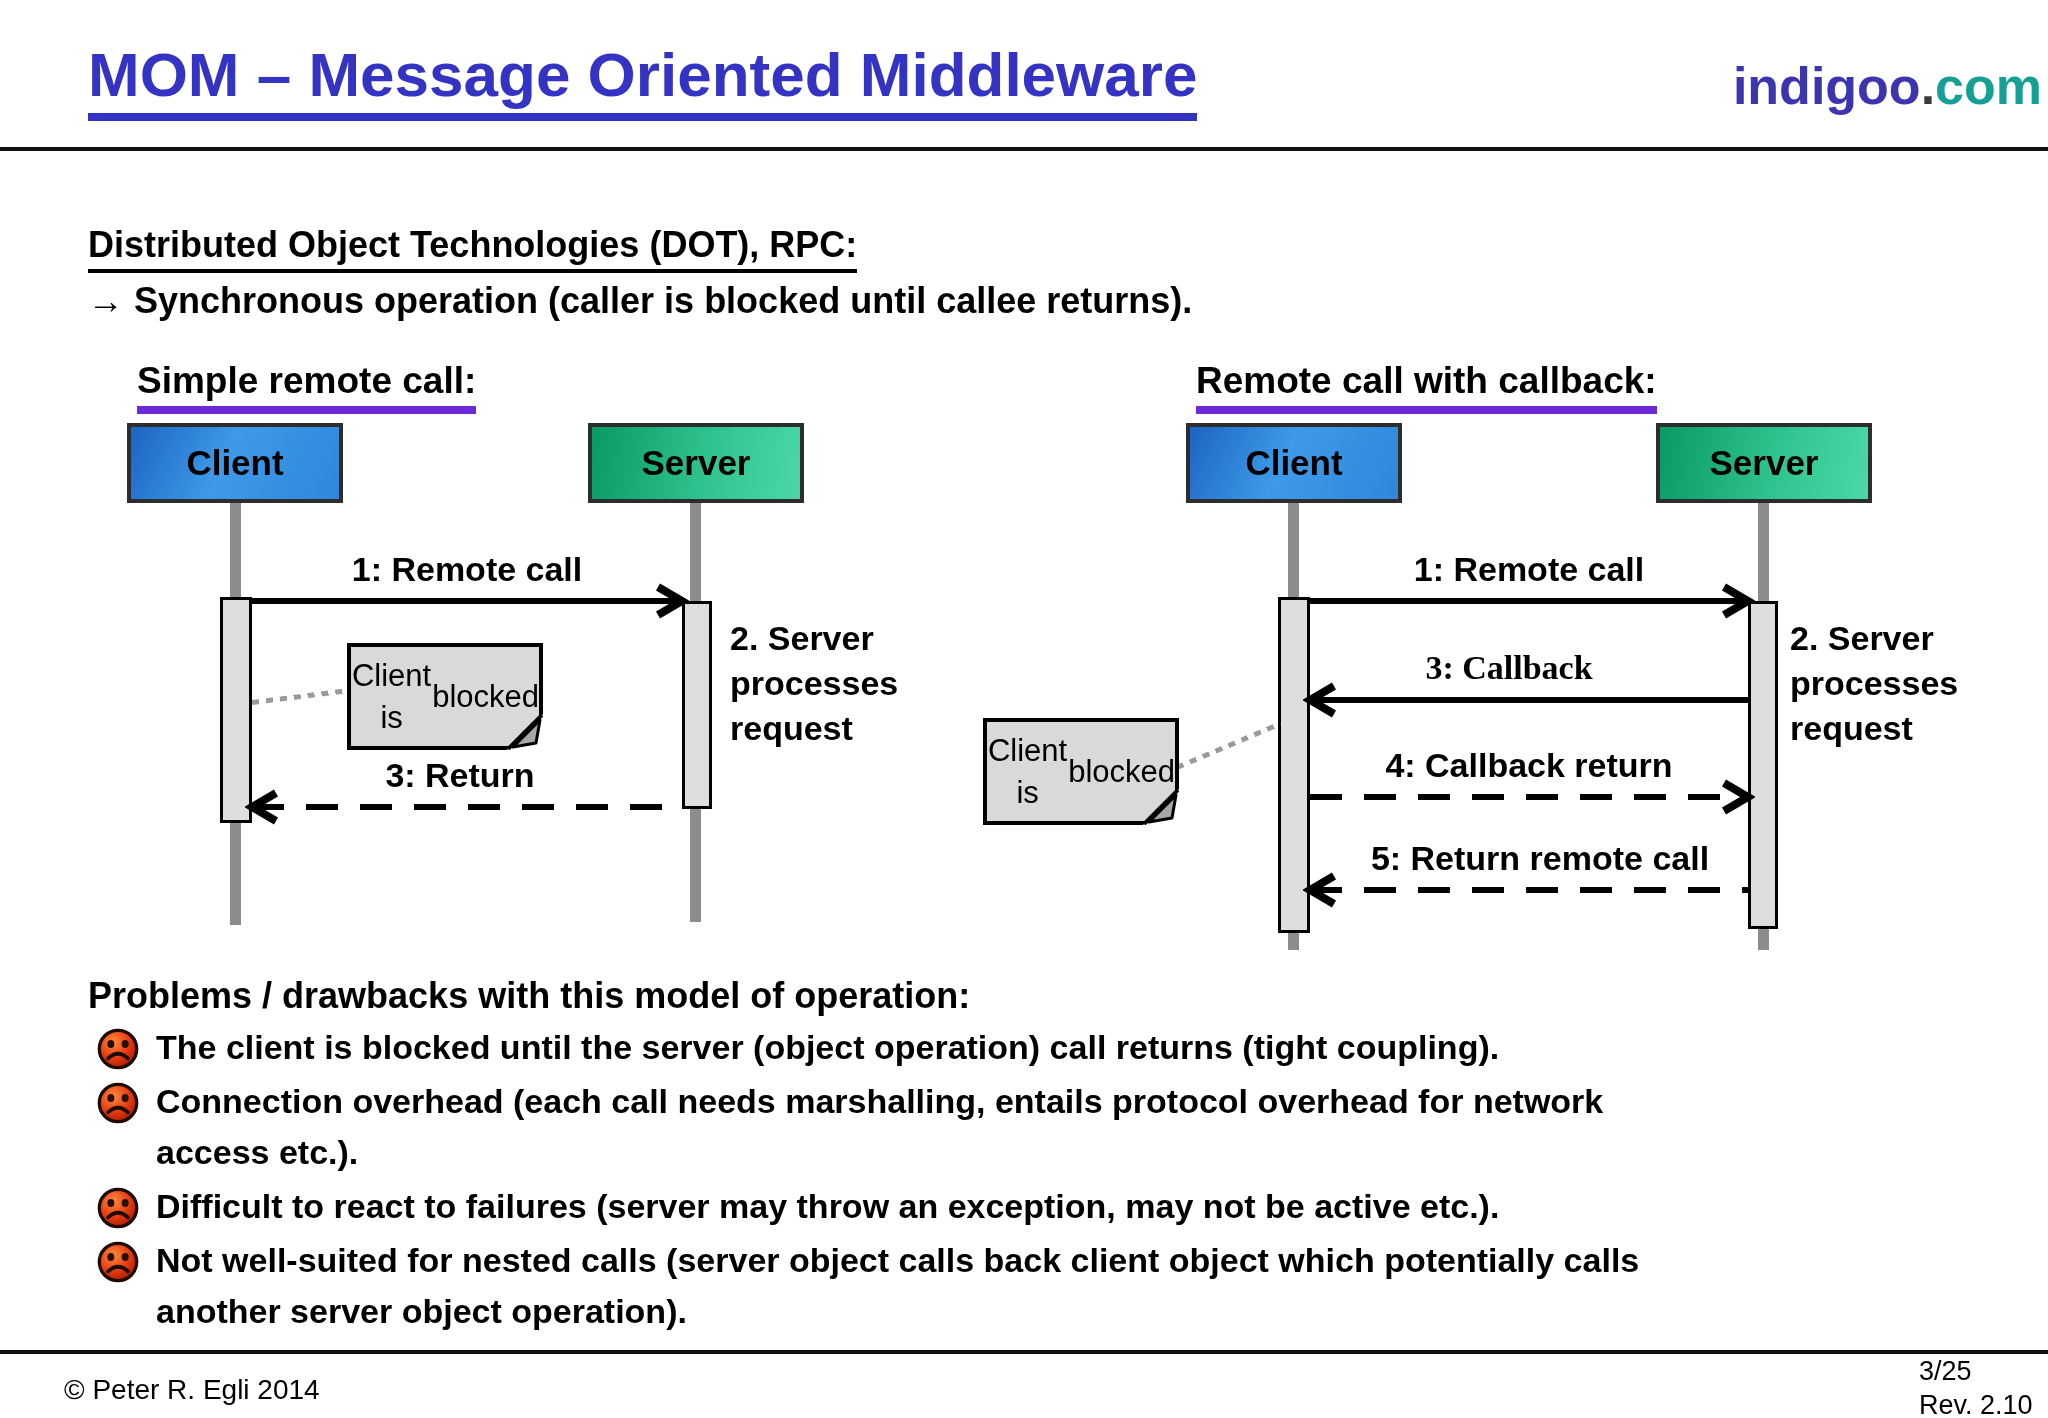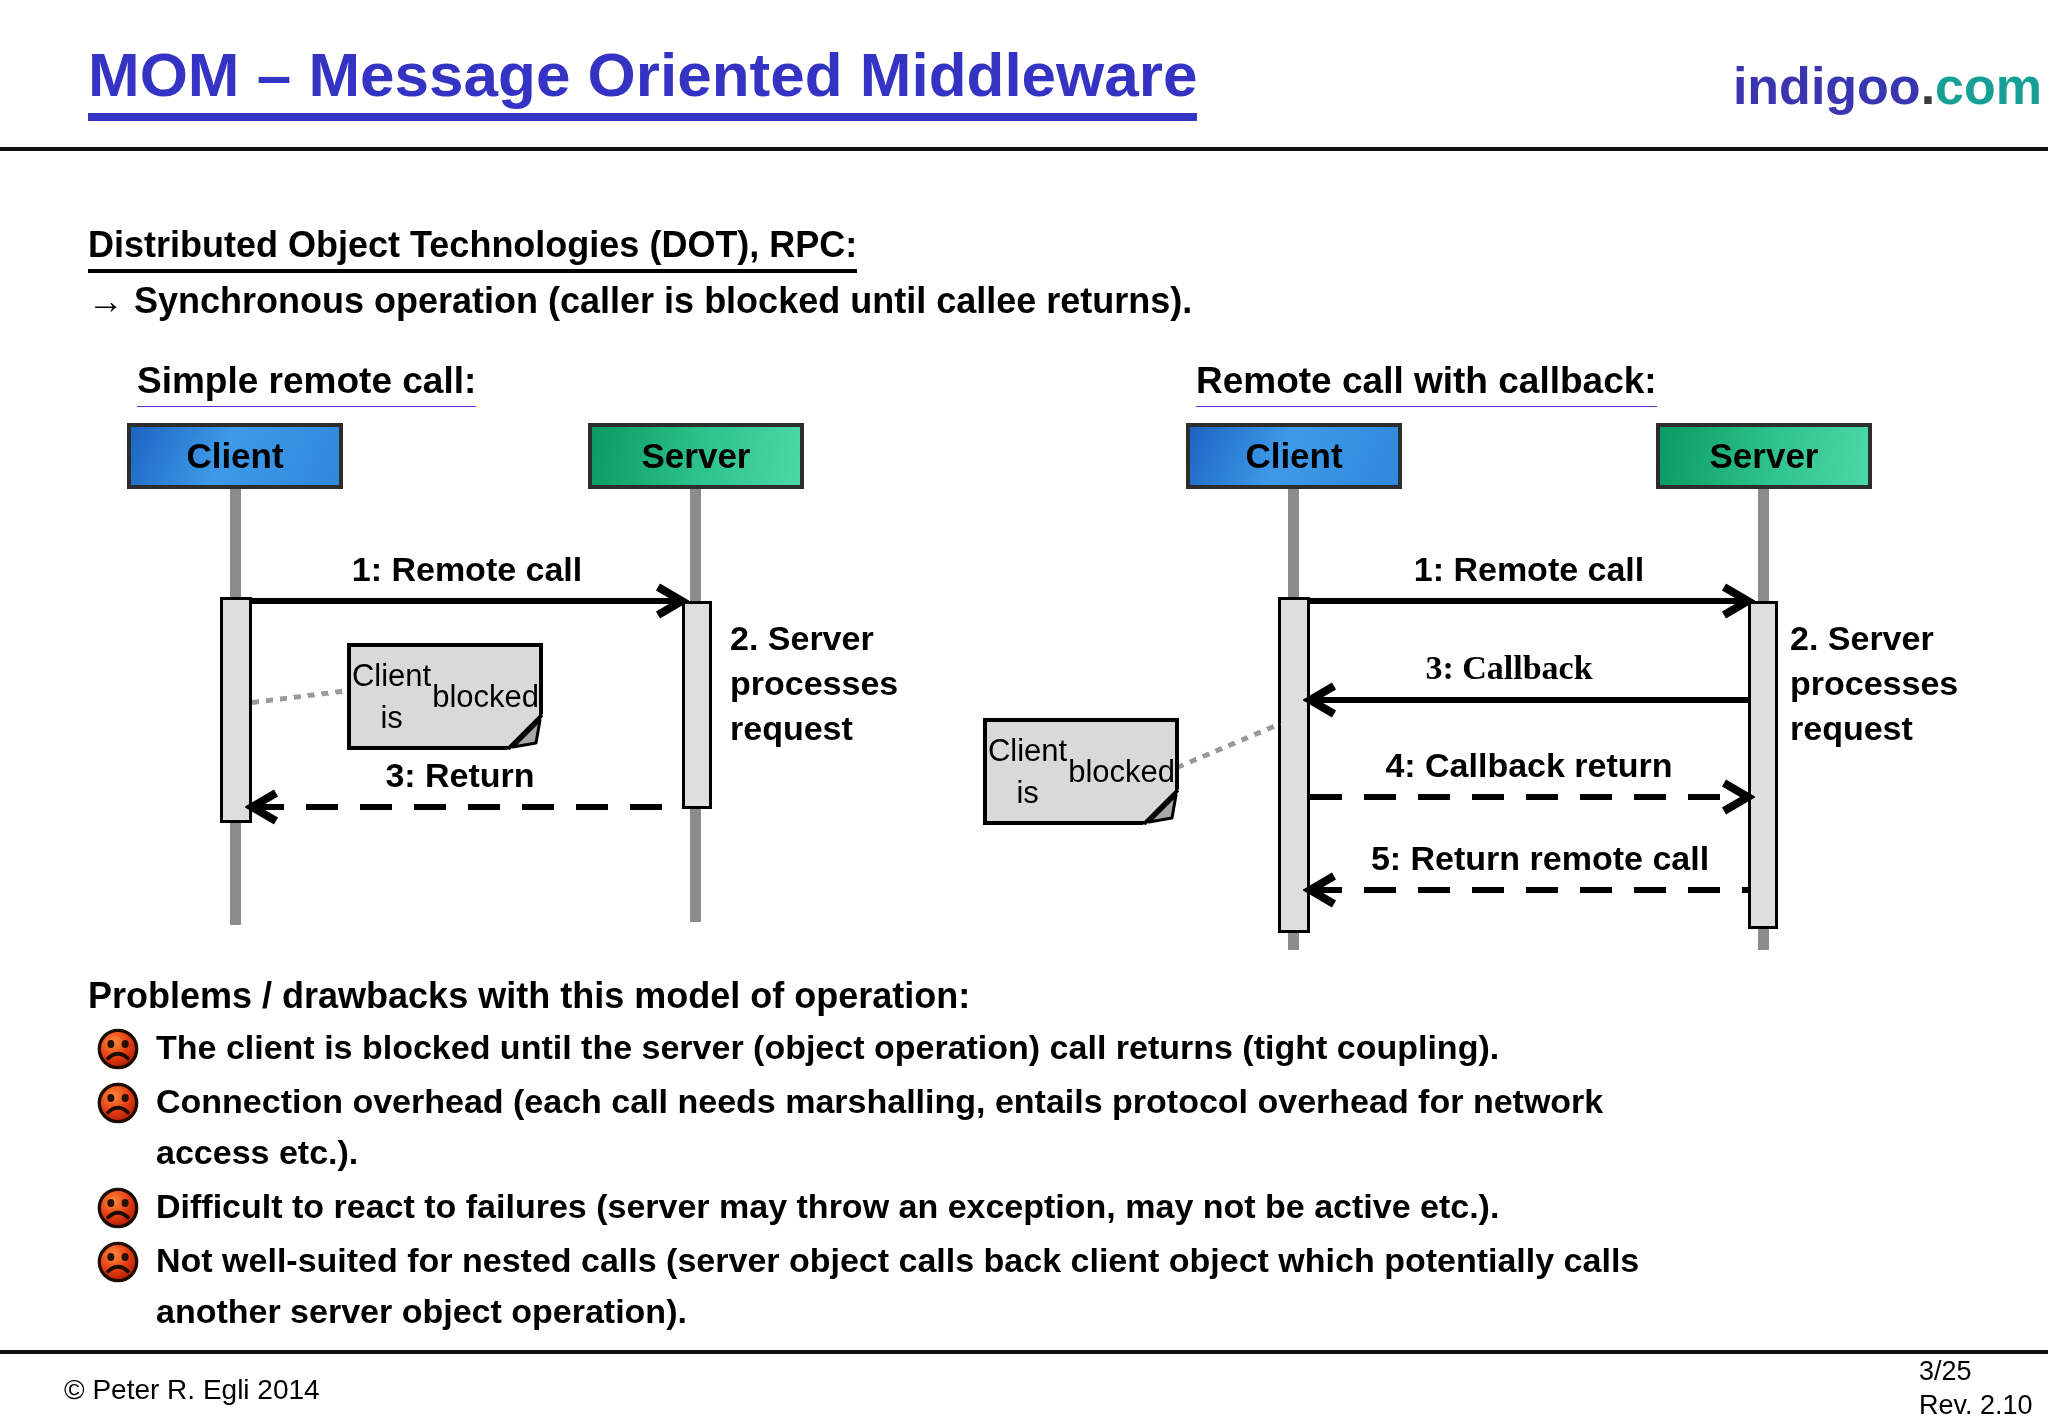--- a/index.html
+++ b/index.html
@@ -16,23 +16,23 @@
   .brand{position:absolute; right:6px; top:56px; font-size:52px; font-weight:700; white-space:nowrap;}
   .brand .b-name{color:#3B35B0;}
   .brand .b-dot{color:#3A3A3A;}
   .brand .b-tld{color:#16A095;}
   .header-rule{position:absolute; left:0; top:147px; width:2048px; height:4px; background:#101010;}
   
   .sec-heading{position:absolute; left:88px; top:158px; font-size:46px; font-weight:700; white-space:nowrap;}
   .sec-sub{position:absolute; left:88px; top:224px; font-size:36px; font-weight:700; border-bottom:4px solid #000; padding-bottom:3px; white-space:nowrap;}
   .sec-note{position:absolute; left:88px; top:280px; font-size:36px; font-weight:700; white-space:nowrap;}
   
-  .diag-title{position:absolute; font-size:37px; font-weight:700; border-bottom:1px solid #6d28d9; padding-bottom:4px; white-space:nowrap; z-index:5;}
+  .diag-title{position:absolute; font-size:37px; font-weight:700; border-bottom:8px solid #6d28d9; padding-bottom:4px; white-space:nowrap; z-index:5;}
   .actorbox{
-    position:absolute; width:216px; height:66px; border:4px solid #2d2d2d; box-sizing:border-box;
+    position:absolute; width:216px; height:80px; border:4px solid #2d2d2d; box-sizing:border-box;
     display:flex; align-items:center; justify-content:center; font-size:35px; font-weight:700; z-index:2;
   }
   .client-fill{background:linear-gradient(115deg,#1c64c2 0%,#3e9ae8 45%,#2f87dd 100%);}
   .server-fill{background:linear-gradient(100deg,#0a9a62 0%,#2fc38f 55%,#4ad8a6 100%);}
   .lifeline{position:absolute; width:11px; background:#8c8c8c; z-index:1;}
   .activation{position:absolute; background:#dedede; border:3px solid #000; box-sizing:border-box; z-index:2;}
   .hline{position:absolute; height:6px; background:#000; z-index:3;}
   .dashline{position:absolute; height:6px; background:repeating-linear-gradient(90deg,#000 0 32px,transparent 32px 54px); z-index:3;}
   .dotline{position:absolute; height:5px; background:repeating-linear-gradient(90deg,#9a9a9a 0 7px,transparent 7px 14px); transform-origin:left center; z-index:3;}
   .chev{position:absolute; z-index:4;}

